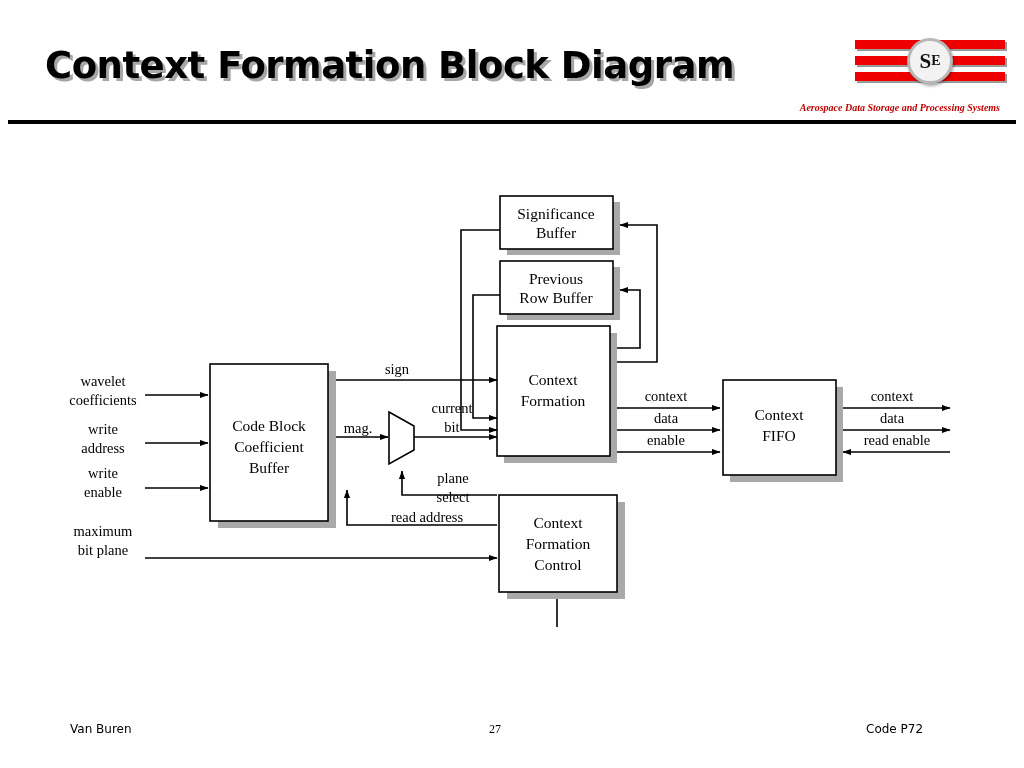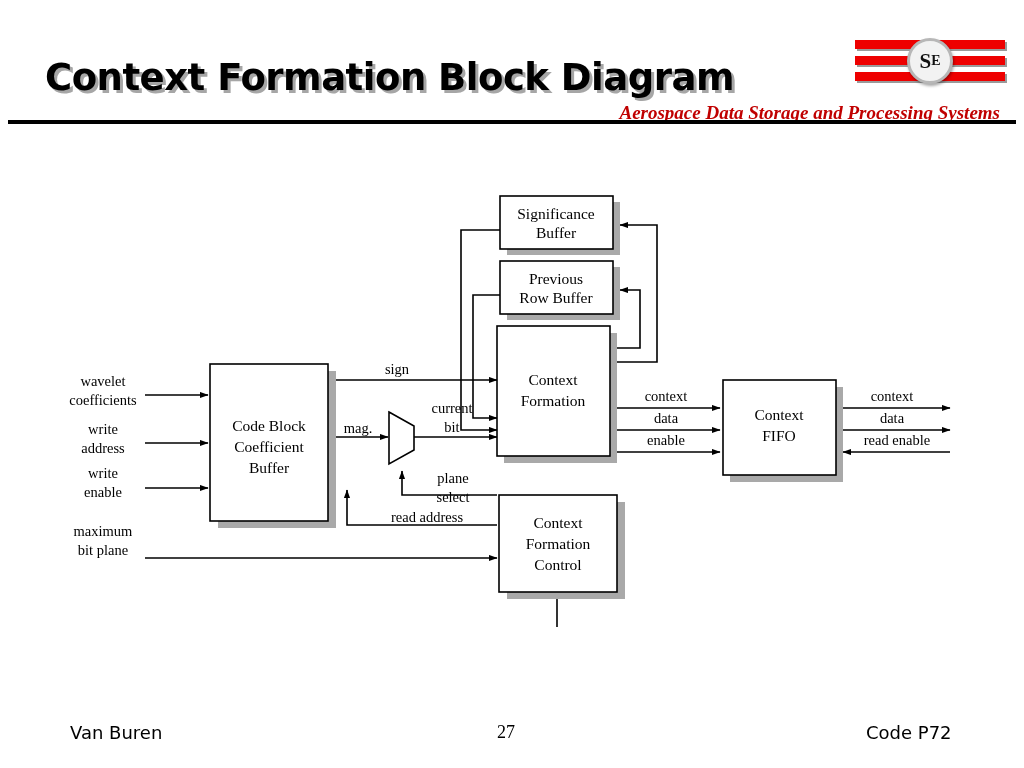--- a/index.html
+++ b/index.html
@@ -12,21 +12,21 @@
     height: 768px;
     position: relative;
     overflow: hidden;
     font-family: "Liberation Serif", serif;
   }
 
   
   #slide-title {
     position: absolute;
     left: 45px;
-    top: 56px;
+    top: 44px;
     font-family: "DejaVu Sans", sans-serif;
     font-weight: bold;
     font-size: 37px;
     letter-spacing: -0.5px;
     color: #000000;
     text-shadow: 3px 3px 0 #a6a6a6;
     white-space: nowrap;
   }
 
   #header-rule {
@@ -38,21 +38,21 @@
     background: #000000;
   }
 
   #header-subtitle {
     position: absolute;
     right: 24px;
     top: 102px;
     font-family: "Liberation Serif", serif;
     font-weight: bold;
     font-style: italic;
-    font-size: 19px;
+    font-size: 10px;
     color: #c00000;
     white-space: nowrap;
   }
 
   
   #logo {
     position: absolute;
     left: 855px;
     top: 36px;
     width: 150px;
@@ -125,26 +125,26 @@
     stroke: #000000;
     stroke-width: 1.6;
     fill: none;
   }
 
   
   .footer-text {
     position: absolute;
     top: 722px;
     font-family: "DejaVu Sans", sans-serif;
-    font-size: 18px;
+    font-size: 12px;
     color: #000000;
     white-space: nowrap;
   }
   #footer-left  { left: 70px; }
-  #footer-center{ left: 489px; font-family: "Liberation Serif", serif; margin-left: 8px; }
+  #footer-center{ left: 489px; font-family: "Liberation Serif", serif; }
   #footer-right { left: 866px; }
 </style>
 </head>
 <body>
 
 <div id="slide-title">Context Formation Block Diagram</div>
 
 <div id="logo">
   <div class="bar b1"></div>
   <div class="bar b2"></div>

